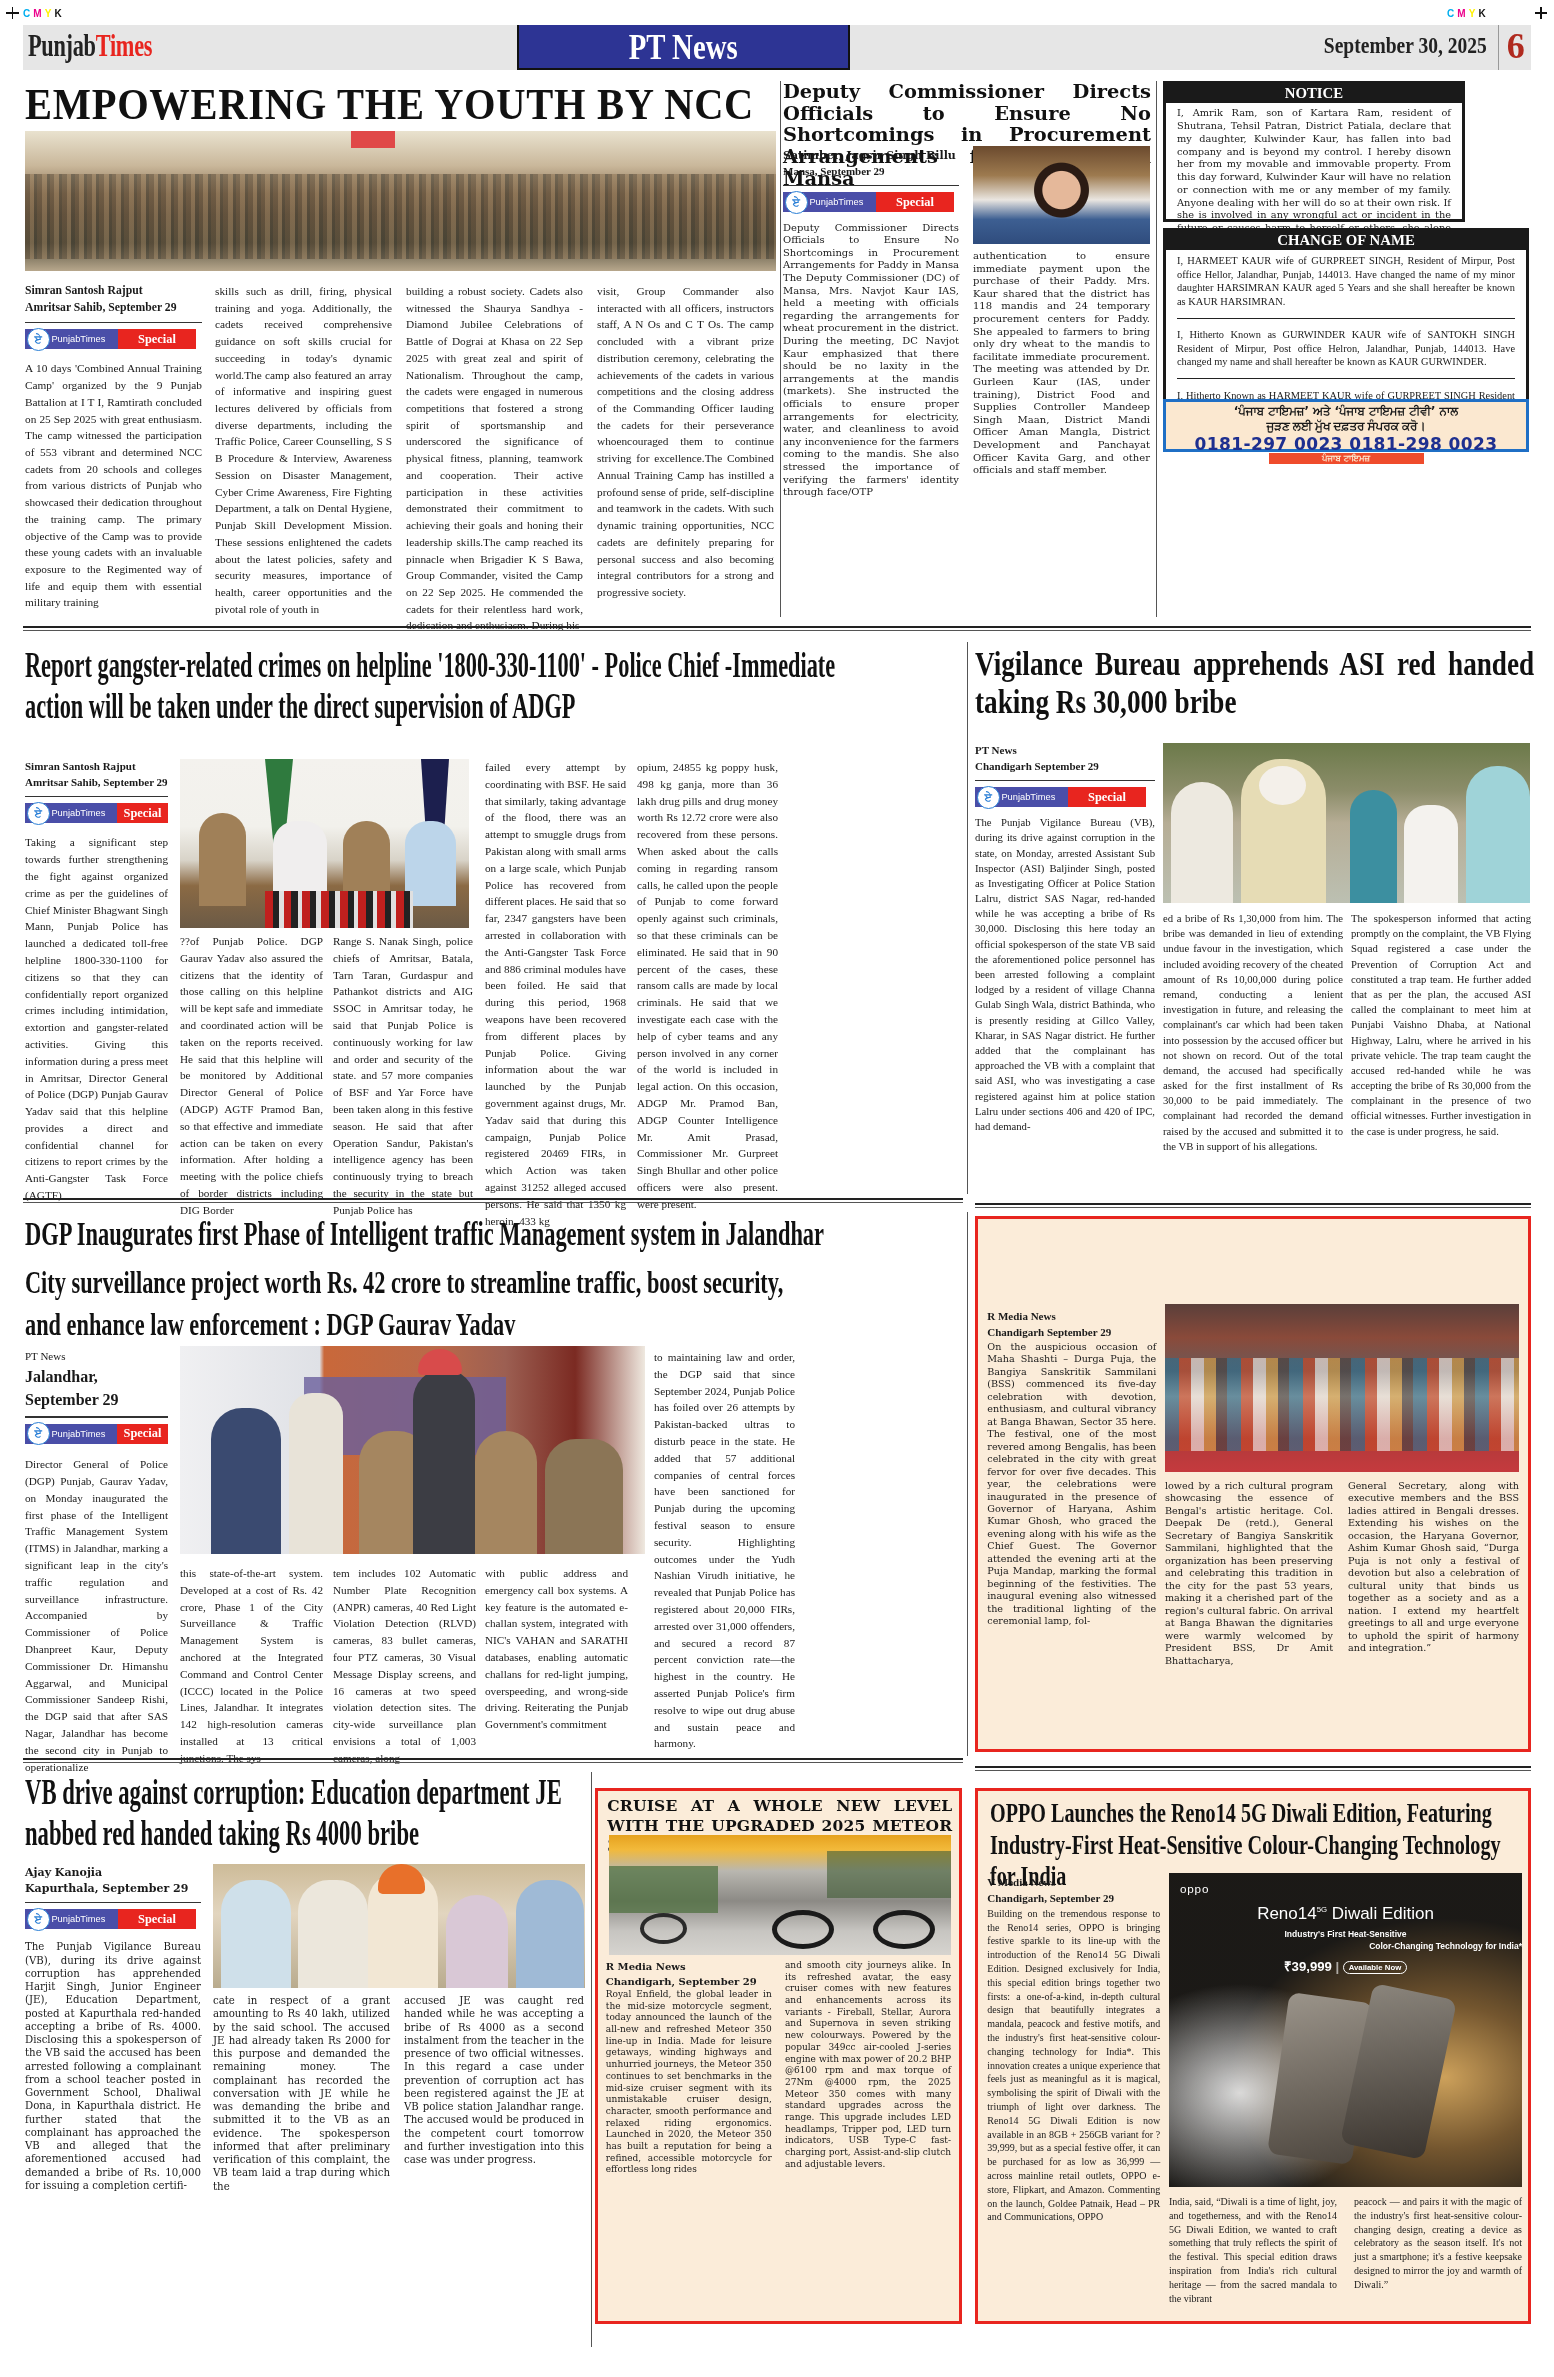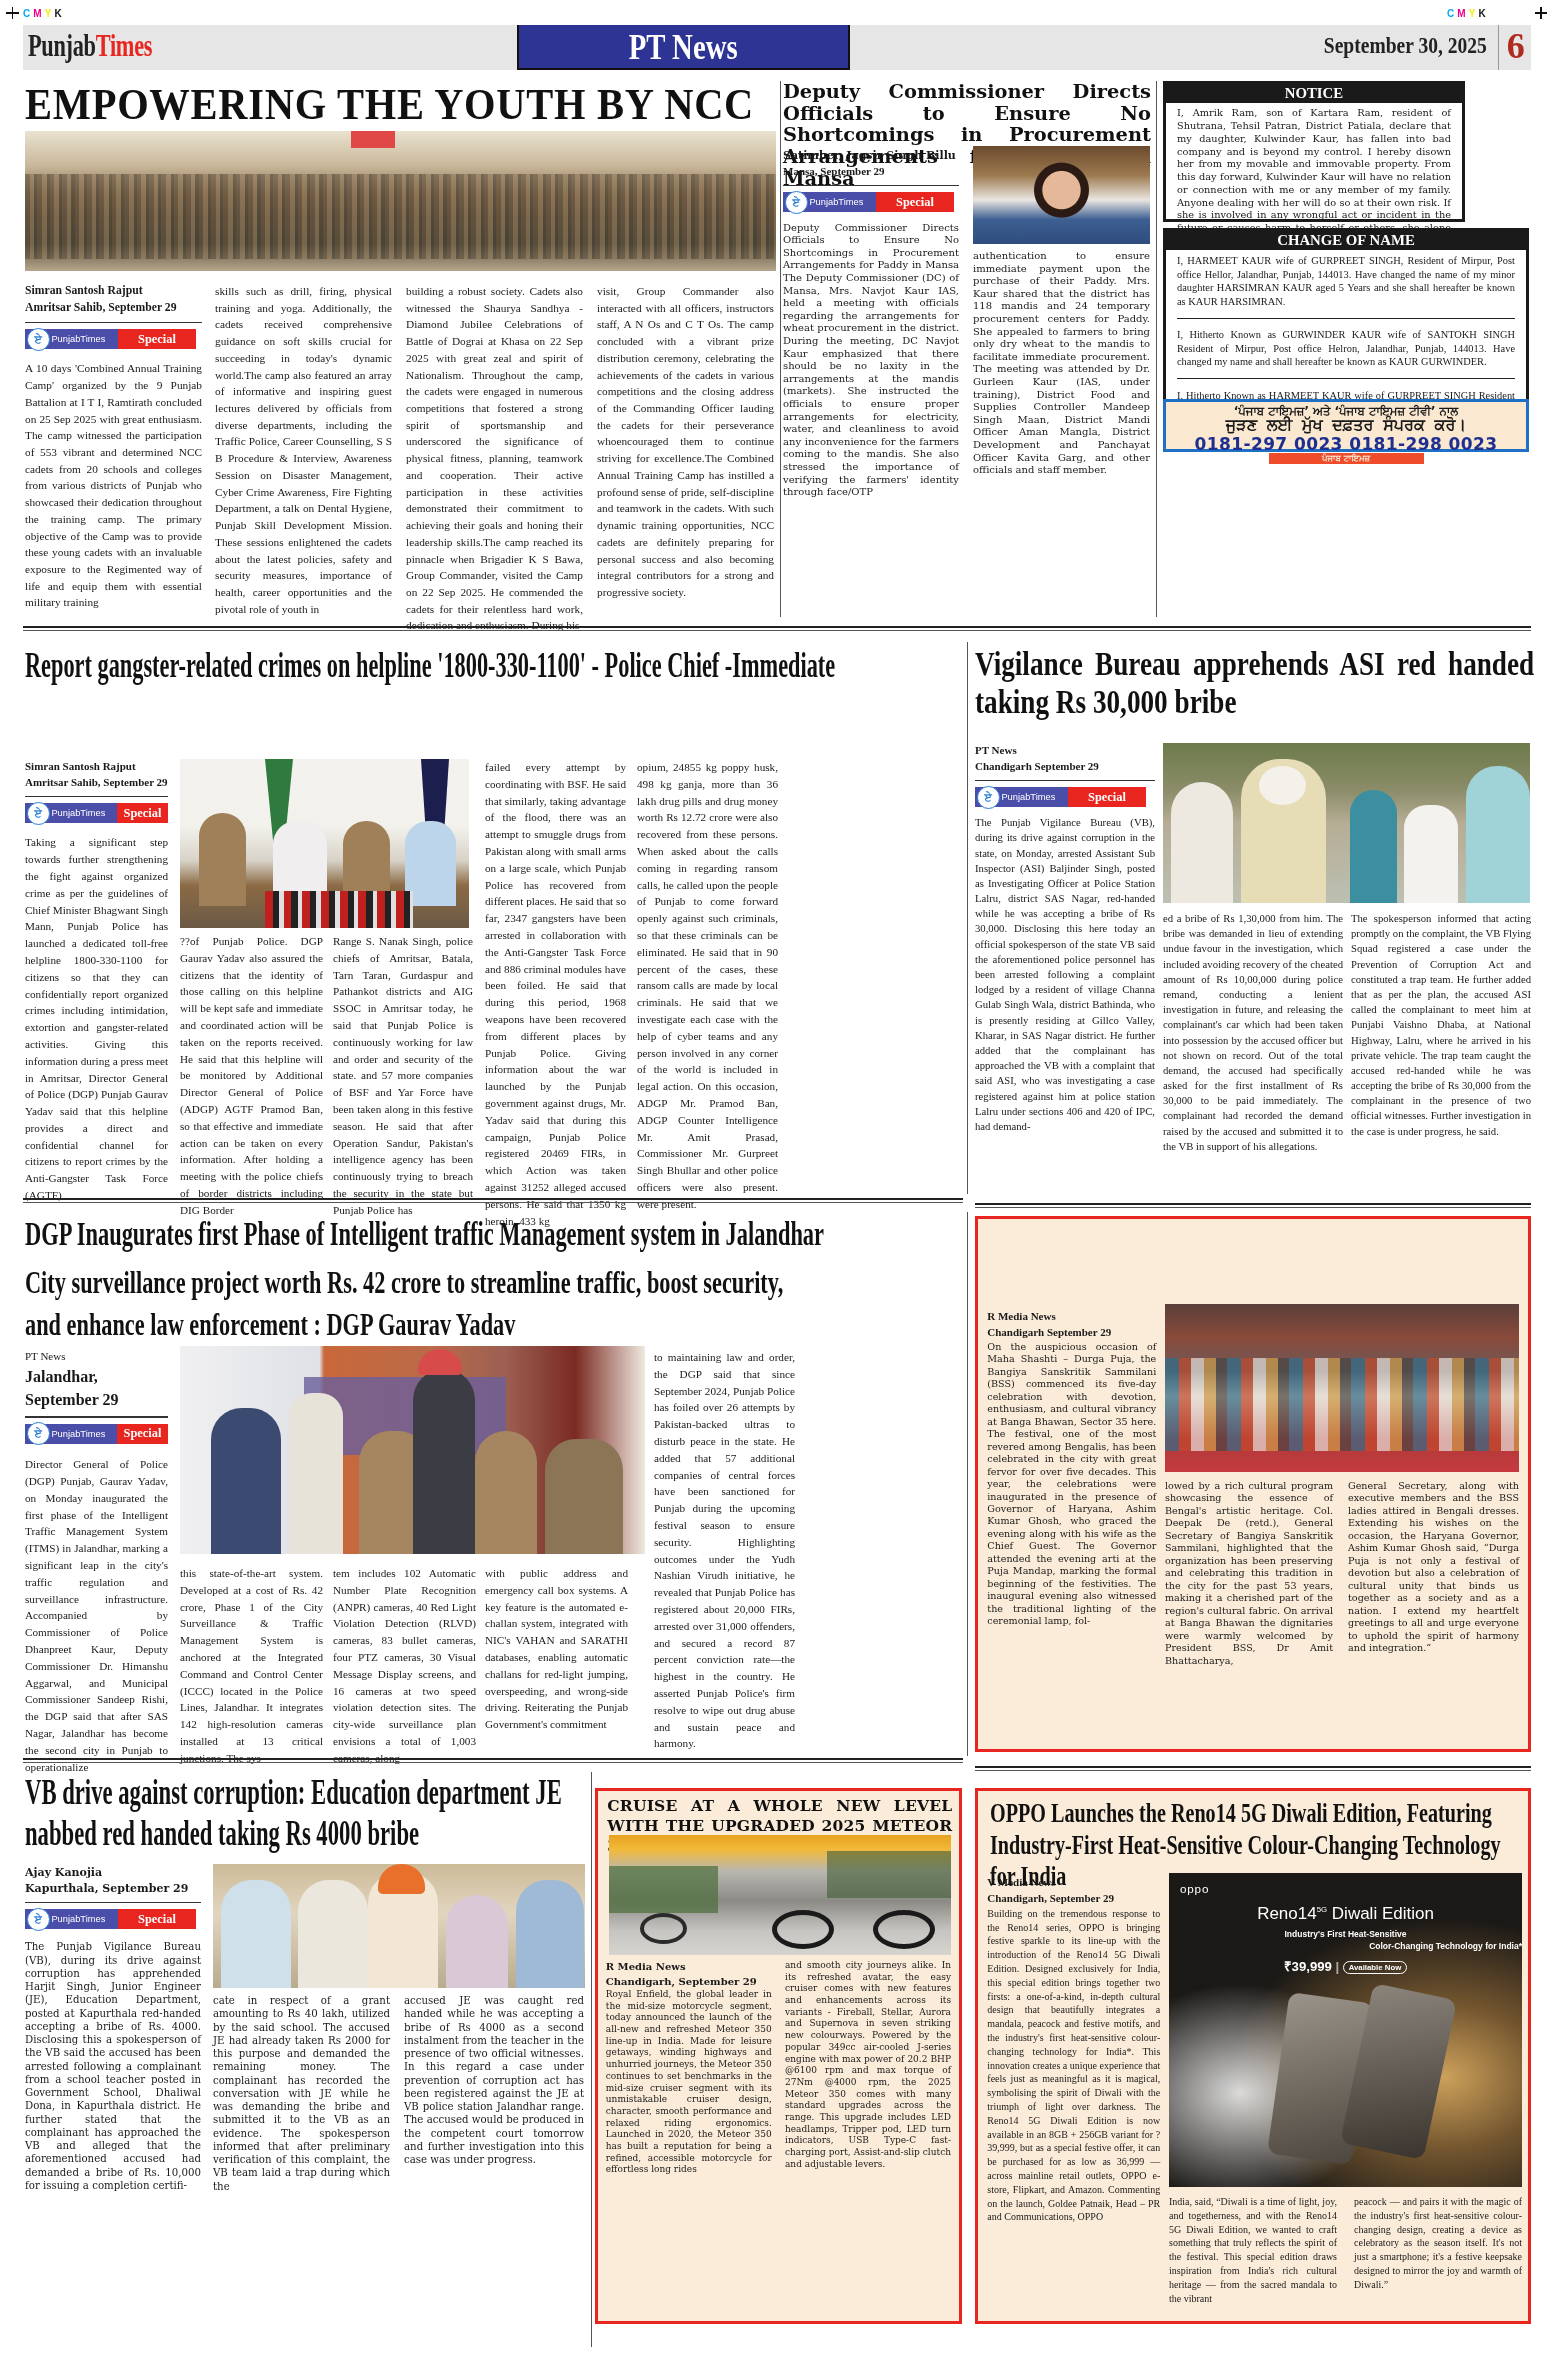--- a/index.html
+++ b/index.html
@@ -103,29 +103,30 @@
 <div class="notice" style="left:1163px;top:228px;width:366px;height:184px">
   <div class="hd">CHANGE OF NAME</div>
   <p style="font-size:10.4px;line-height:1.3">I, HARMEET KAUR wife of GURPREET SINGH, Resident of Mirpur, Post office Hellor, Jalandhar, Punjab, 144013. Have changed the name of my minor daughter HARSIMRAN KAUR aged 5 Years and she shall hereafter be known as KAUR HARSIMRAN.</p>
   <hr>
   <p style="font-size:10.4px;line-height:1.3">I, Hitherto Known as GURWINDER KAUR wife of SANTOKH SINGH Resident of Mirpur, Post office Helron, Jalandhar, Punjab, 144013. Have changed my name and shall hereafter be known as KAUR GURWINDER.</p>
   <hr>
   <p style="font-size:10.4px;line-height:1.3">I, Hitherto Known as HARMEET KAUR wife of GURPREET SINGH Resident of Mirpur, Post office Hellor, Jalandhar, Punjab, 144013. Have changed my name and shall hereafter be known as KAUR HARMEET.</p>
 </div>
 <div class="ad" style="left:1163px;top:399px;width:366px;height:53px">
   <div style="font-family:'DejaVu Sans',sans-serif;font-weight:bold;font-size:11.7px;line-height:15.5px;margin-top:1.6px">‘ਪੰਜਾਬ ਟਾਇਮਜ਼’ ਅਤੇ ‘ਪੰਜਾਬ ਟਾਇਮਜ਼ ਟੀਵੀ’ ਨਾਲ</div>
-  <div style="font-family:Liberation Mono, monospace;font-weight:bold;font-size:16px;line-height:15.5px">ਜੁੜਣ ਲਈ ਮੁੱਖ ਦਫ਼ਤਰ ਸੰਪਰਕ ਕਰੋ।</div>
+  <div style="font-family:Liberation Serif, serif;font-weight:bold;font-size:12px;line-height:15.5px">ਜੁੜਣ ਲਈ ਮੁੱਖ ਦਫ਼ਤਰ ਸੰਪਰਕ ਕਰੋ।</div>
   <div style="font-family:'DejaVu Sans',sans-serif;font-weight:900;font-size:17px;line-height:18.7px;color:#1e2f8f;letter-spacing:0.4px">0181-297 0023 0181-298 0023</div>
   <div style="margin:0 auto;width:155px;background:#ef4c2c;color:#fbe8d0;font-family:'DejaVu Sans',sans-serif;font-weight:bold;font-size:8.5px;line-height:11px">ਪੰਜਾਬ ਟਾਇਮਜ਼</div>
 </div>
 
 <div class="rule2" style="left:23px;top:626px;width:1508px"></div>
 
 <div class="abs hl" style="left:25px;top:645px;width:940px;font-size:36px;line-height:1.15">
   <div><span class="cond" style="transform:scaleX(.62)">Report gangster-related crimes on helpline '1800-330-1100' - Police Chief -Immediate</span></div>
+  <div><span class="cond" style="transform:scaleX(.62)">action will be taken under the direct supervision of ADGP</span></div>
 </div>
 <div class="col" style="left:25px;top:759px;width:143px">
   <div class="byline" style="font-size:11px">Simran Santosh Rajput</div>
   <div class="byline" style="font-size:11px">Amritsar Sahib, September 29</div>
   <div class="sep"></div>
   <div class="badge" style="width:143px">
       <div class="lg" style="width:92px">
         <span class="circ">ਏ</span>
         <span>PunjabTimes</span>
       </div>

